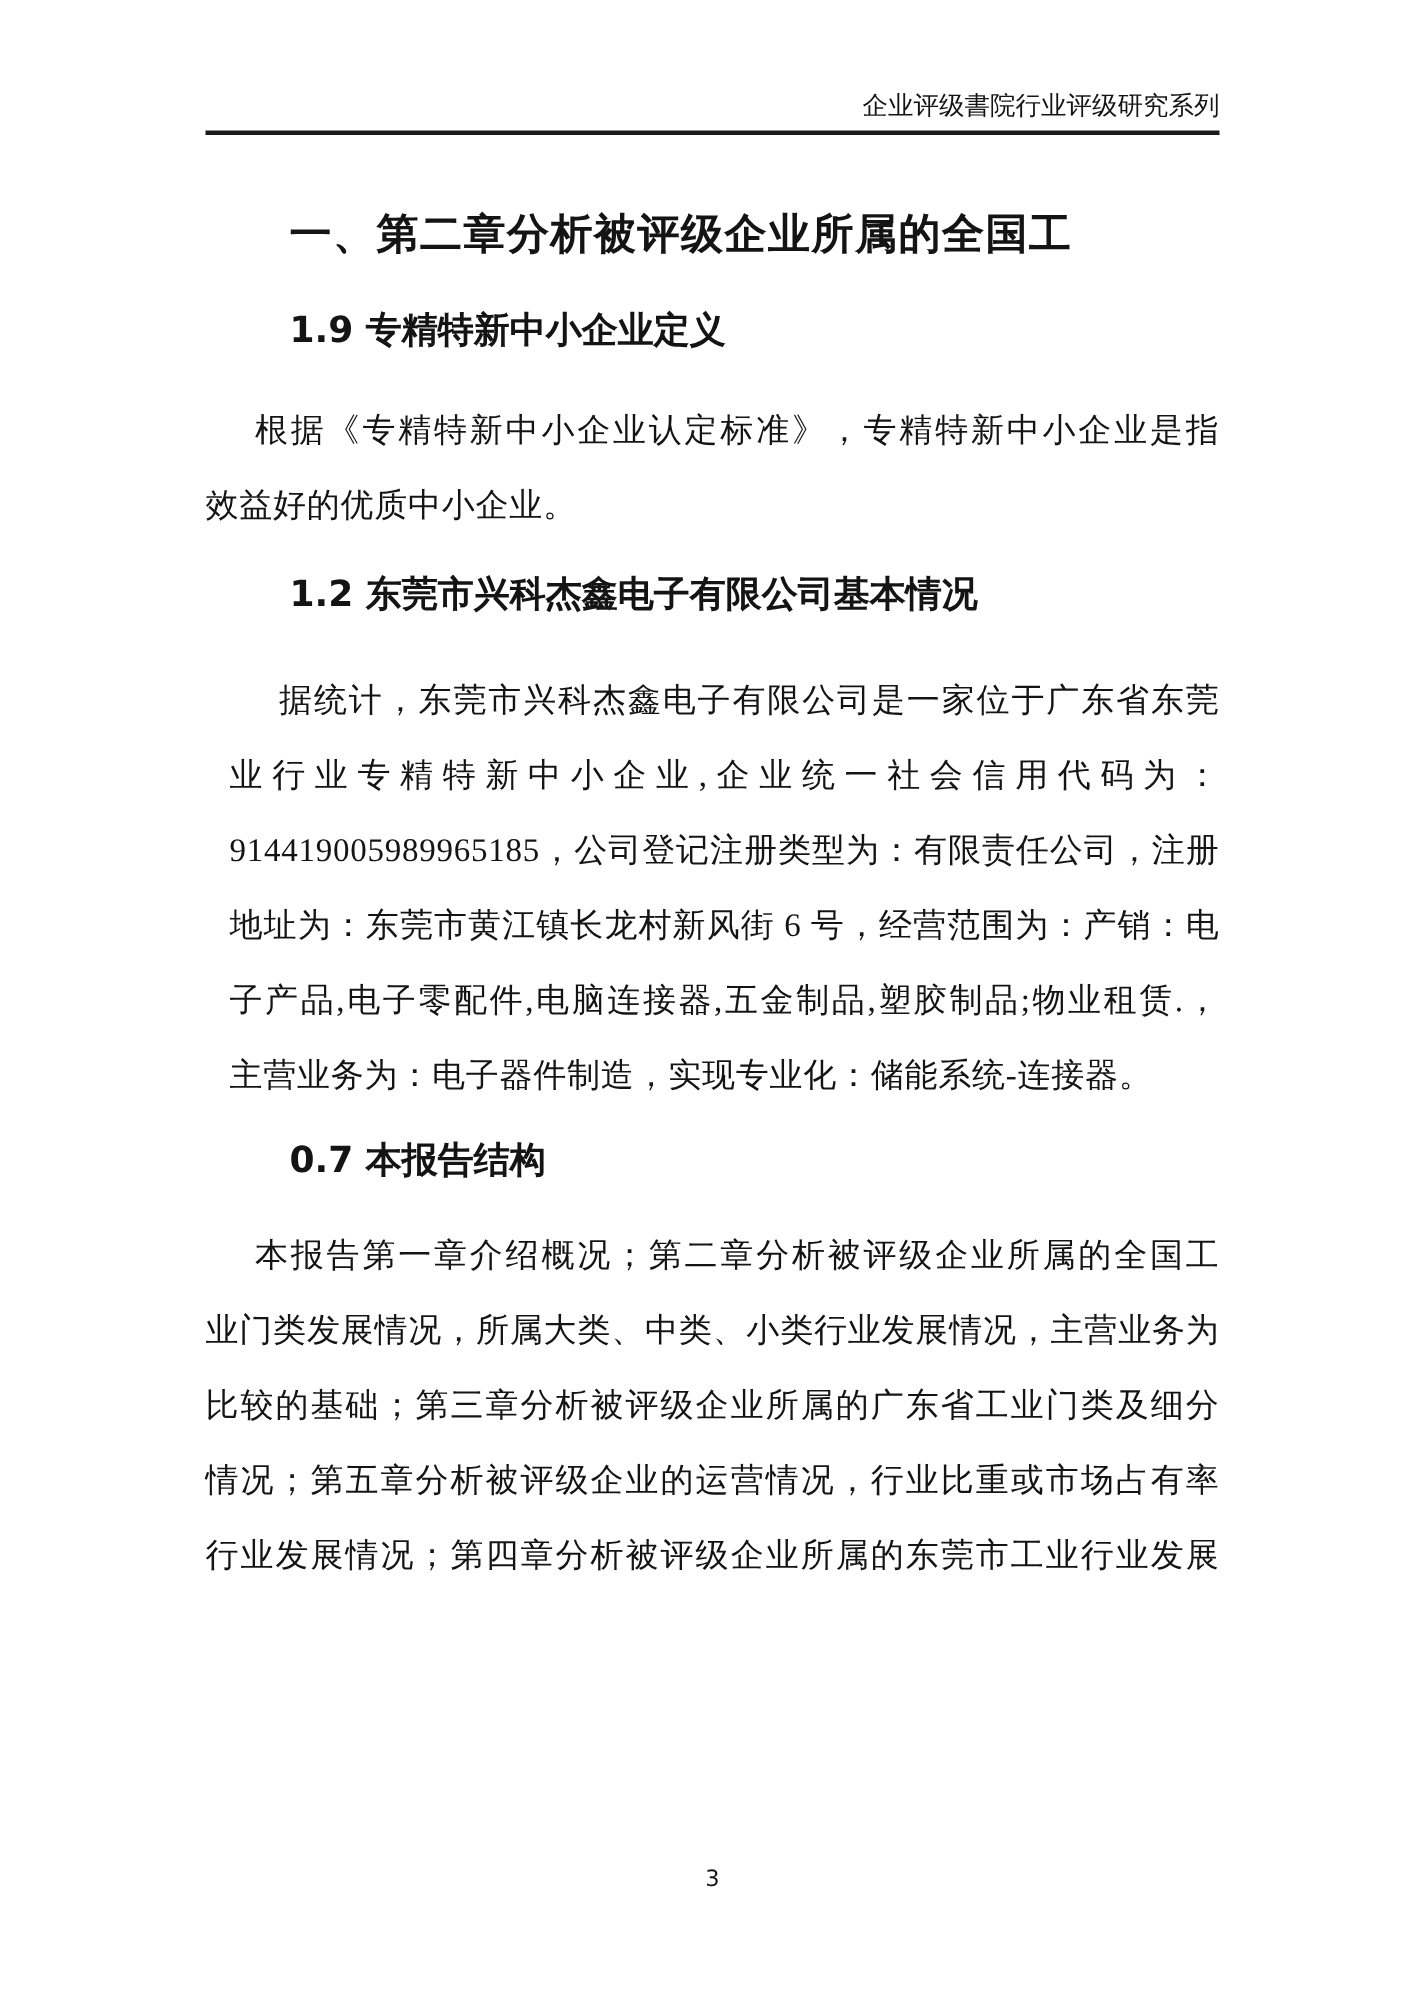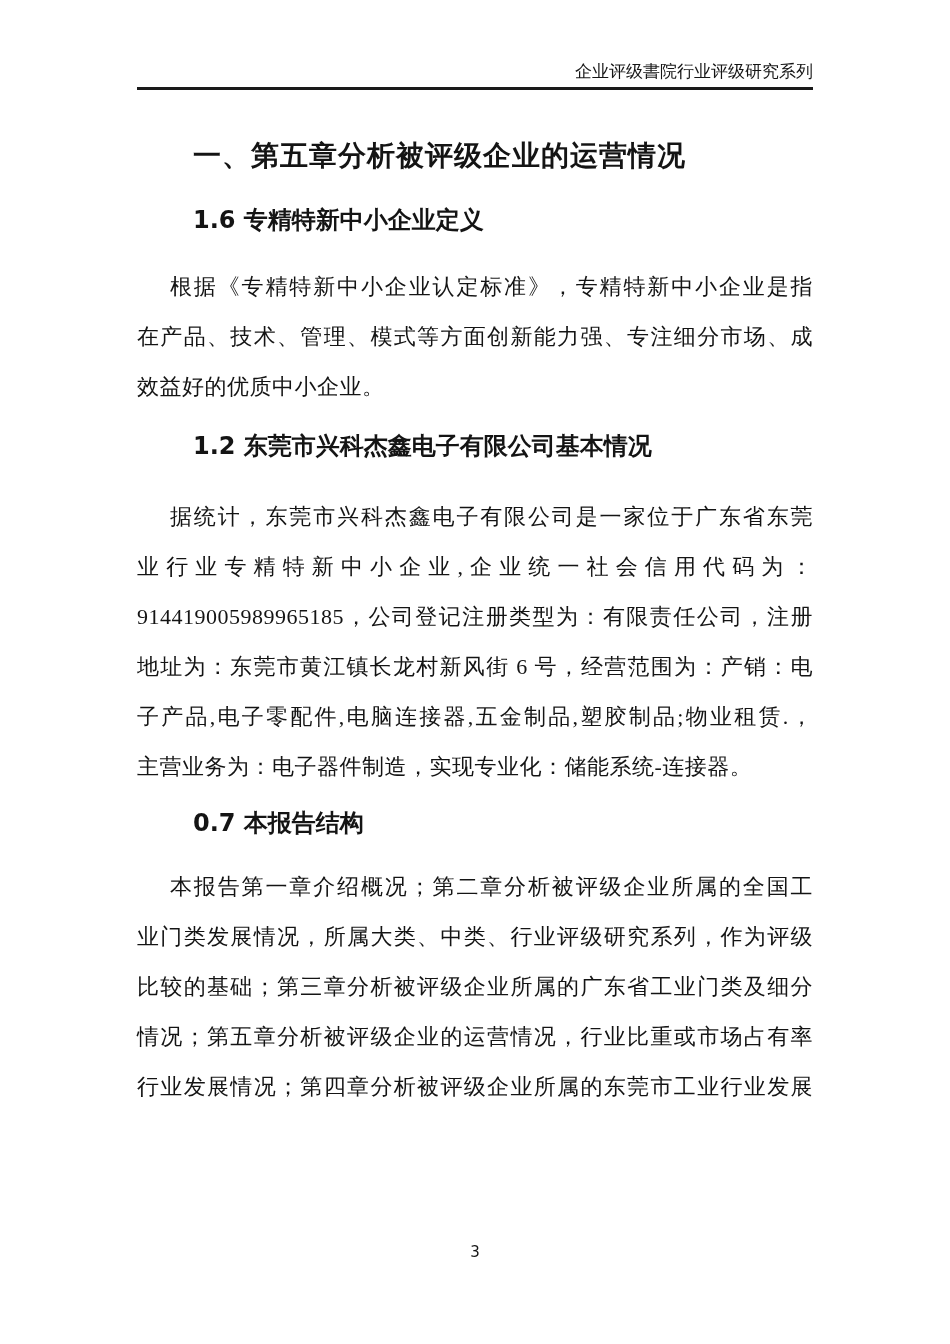--- a/index.html
+++ b/index.html
@@ -46,21 +46,21 @@
     font-family: "DejaVu Sans", "Liberation Sans", sans-serif;
     font-weight: bold;
     font-size: 24px;
     line-height: 30px;
     margin: 0 0 0 56px;
   }
   #sections section:nth-child(1) .section-heading { margin-top: 31px; }
   #sections section:nth-child(2) .section-heading { margin-top: 19px; }
   #sections section:nth-child(3) .section-heading { margin-top: 16px; }
   #sections section:nth-child(1) .para { margin-top: 27px; }
-  #sections section:nth-child(2) .para { margin-top: 31px; }
+  #sections section:nth-child(2) .para { margin-top: 31px; margin-left: 16px; }
   #sections section:nth-child(3) .para { margin-top: 24px; }
   
   .para .line {
     font-size: 22px;
     line-height: 50px;
     text-align: justify;
     text-align-last: justify;
     white-space: nowrap;
     letter-spacing: 0.5px;
     font-family: Liberation Serif, serif;
@@ -82,47 +82,46 @@
 <body>
 
 <div class="page">
   <div class="content">
 
     <div class="header">
       <span>企业评级書院</span>
       <span>行业评级研究系列</span>
     </div>
 
-    <h1 class="chapter-title">一、第五章分析被评级企业的运营情况</h1>
+    <h1 class="chapter-title">一、第二章分析被评级企业所属的全国工</h1>
 
     <main id="sections">
         <section>
-          <h2 class="section-heading">1.6 专精特新中小企业定义</h2>
+          <h2 class="section-heading">1.9 专精特新中小企业定义</h2>
           <div class="para">
             <div class="line first">根据《专精特新中小企业认定标准》，专精特新中小企业是指</div>
-            <div class="line">在产品、技术、管理、模式等方面创新能力强、专注细分市场、成</div>
             <div class="line flush-last">效益好的优质中小企业。</div>
           </div>
         </section>
         <section>
           <h2 class="section-heading">1.2 东莞市兴科杰鑫电子有限公司基本情况</h2>
           <div class="para">
             <div class="line first">据统计，东莞市兴科杰鑫电子有限公司是一家位于广东省东莞</div>
             <div class="line">业行业专精特新中小企业,企业统一社会信用代码为：</div>
             <div class="line">914419005989965185，公司登记注册类型为：有限责任公司，注册</div>
             <div class="line">地址为：东莞市黄江镇长龙村新风街 6 号，经营范围为：产销：电</div>
             <div class="line">子产品,电子零配件,电脑连接器,五金制品,塑胶制品;物业租赁.，</div>
             <div class="line flush-last">主营业务为：电子器件制造，实现专业化：储能系统-连接器。</div>
           </div>
         </section>
         <section>
           <h2 class="section-heading">0.7 本报告结构</h2>
           <div class="para">
             <div class="line first">本报告第一章介绍概况；第二章分析被评级企业所属的全国工</div>
-            <div class="line">业门类发展情况，所属大类、中类、行业评级研究系列，作为评级</div>
+            <div class="line">业门类发展情况，所属大类、中类、小类行业发展情况，主营业务为</div>
             <div class="line">比较的基础；第三章分析被评级企业所属的广东省工业门类及细分</div>
             <div class="line">情况；第五章分析被评级企业的运营情况，行业比重或市场占有率</div>
             <div class="line">行业发展情况；第四章分析被评级企业所属的东莞市工业行业发展</div>
           </div>
         </section>
       </main>
 
   </div>
 
   <div class="page-number">3</div>

